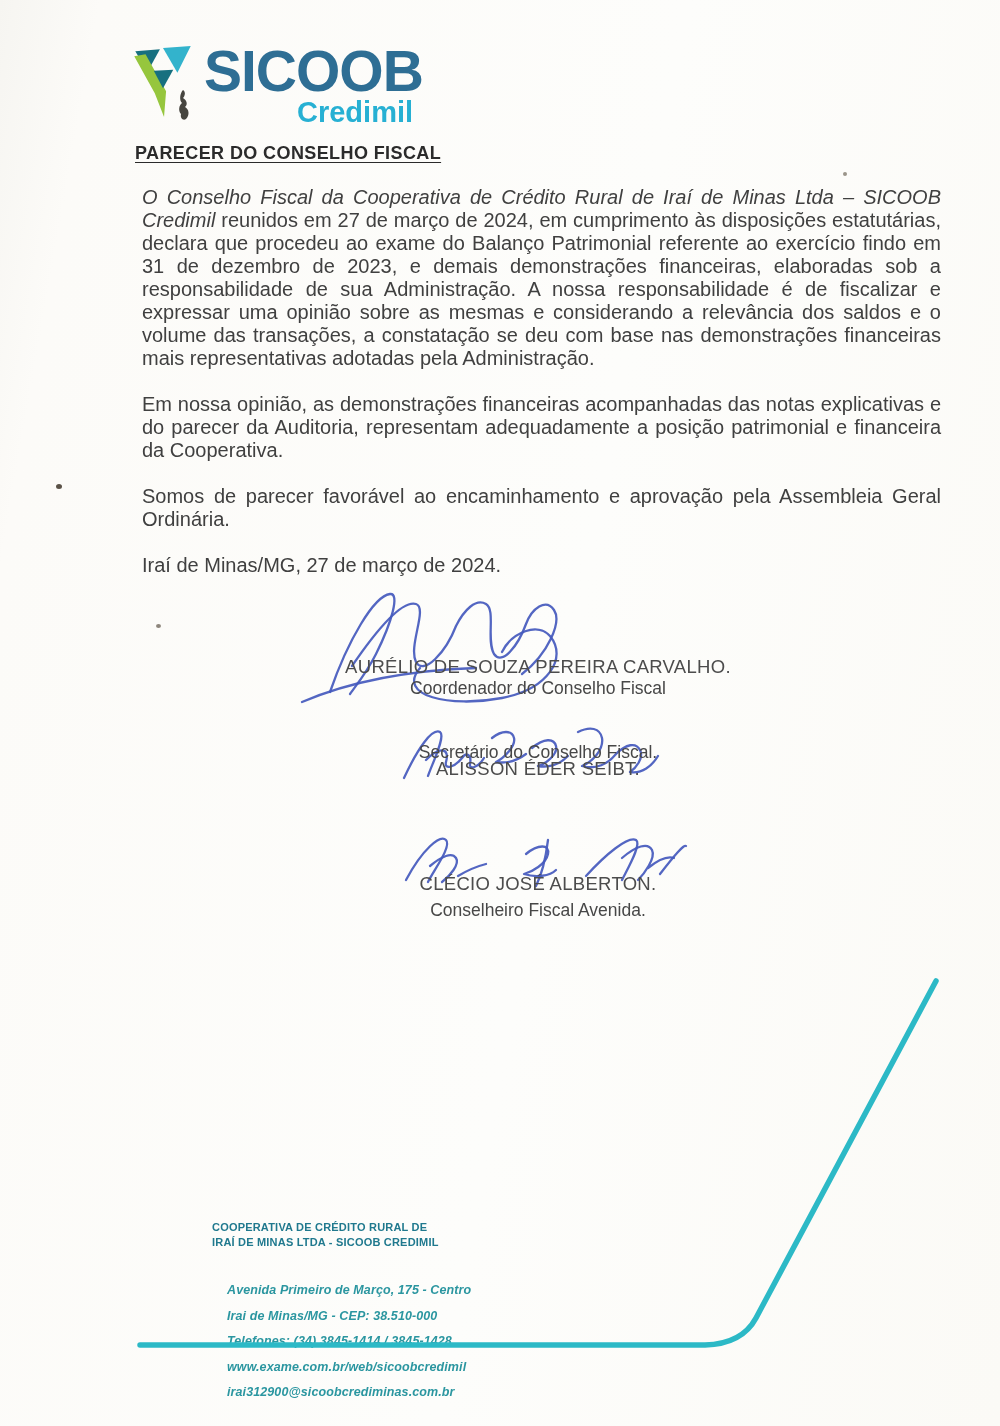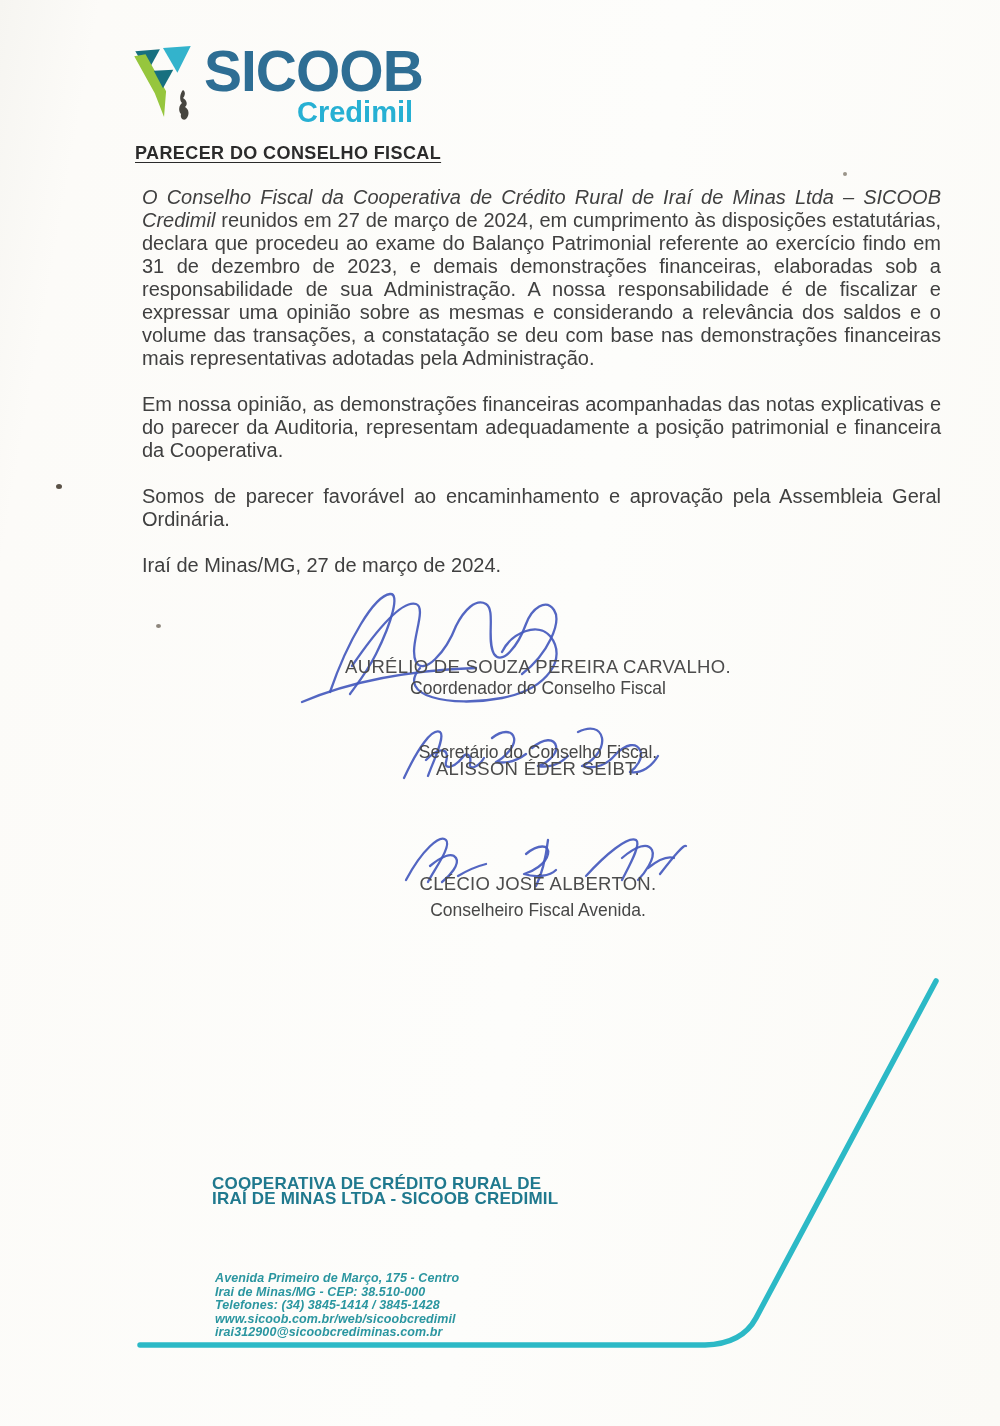--- a/index.html
+++ b/index.html
@@ -45,30 +45,30 @@
   .sig-name,.sig-role{
     position:absolute;left:135px;width:806px;text-align:center;
     color:#4c4c4c;
   }
   .sig-name{font-size:18.5px;letter-spacing:.3px;}
   .sig-role{font-size:17.5px;color:#474747;}
   .sig-scribble{position:absolute;pointer-events:none;}
   .sig-scribble path{fill:none;stroke:#4459bd;stroke-width:2.3;stroke-linecap:round;stroke-linejoin:round;opacity:.92;}
   
   .footer-org{
-    position:absolute;left:212px;top:1176px;
-    font-size:17px;font-weight:bold;line-height:15px;
+    position:absolute;left:212px;top:1220px;
+    font-size:11px;font-weight:bold;line-height:15px;
     color:#20798e;letter-spacing:.2px;
   }
   .footer-address{
     position:absolute;left:215px;top:1272px;
     font-size:12.5px;font-style:italic;font-weight:bold;line-height:13.6px;
     color:#2b96a0;letter-spacing:.1px;
   }
-  .footer-address div{margin:0;}
+  .footer-address div{margin:12px;}
   
   .rule-svg{position:absolute;left:0;top:0;width:1000px;height:1426px;pointer-events:none;}
   
   .speck{position:absolute;border-radius:50%;}
 </style>
 </head>
 <body>
 
 <div class="page">
 
@@ -126,21 +126,21 @@
   <div class="sig-role" style="top:900px;">Conselheiro Fiscal Avenida.</div>
 
   <div class="footer-org">
     <div>COOPERATIVA DE CRÉDITO RURAL DE</div>
     <div>IRAÍ DE MINAS LTDA - SICOOB CREDIMIL</div>
   </div>
   <div class="footer-address">
     <div>Avenida Primeiro de Março, 175 - Centro</div>
     <div>Irai de Minas/MG - CEP: 38.510-000</div>
     <div>Telefones: (34) 3845-1414 / 3845-1428</div>
-    <div>www.sicoob.com.br/web/sicoobcredimil</div>
+    <div>www.exame.com.br/web/sicoobcredimil</div>
     <div>irai312900@sicoobcrediminas.com.br</div>
   </div>
 
   <svg class="rule-svg" viewBox="0 0 1000 1426">
     <path d="M140,1345 L705,1345 Q742,1344 756,1318 L936,981" fill="none" stroke="#2cb9c6" stroke-width="5.5" stroke-linecap="round"></path>
   </svg>
 
   <div class="speck" style="left:56px;top:484px;width:6px;height:5px;background:#5a5247;"></div>
   <div class="speck" style="left:156px;top:624px;width:5px;height:4px;background:#8d867c;"></div>
   <div class="speck" style="left:843px;top:172px;width:4px;height:4px;background:#9a948a;"></div>

